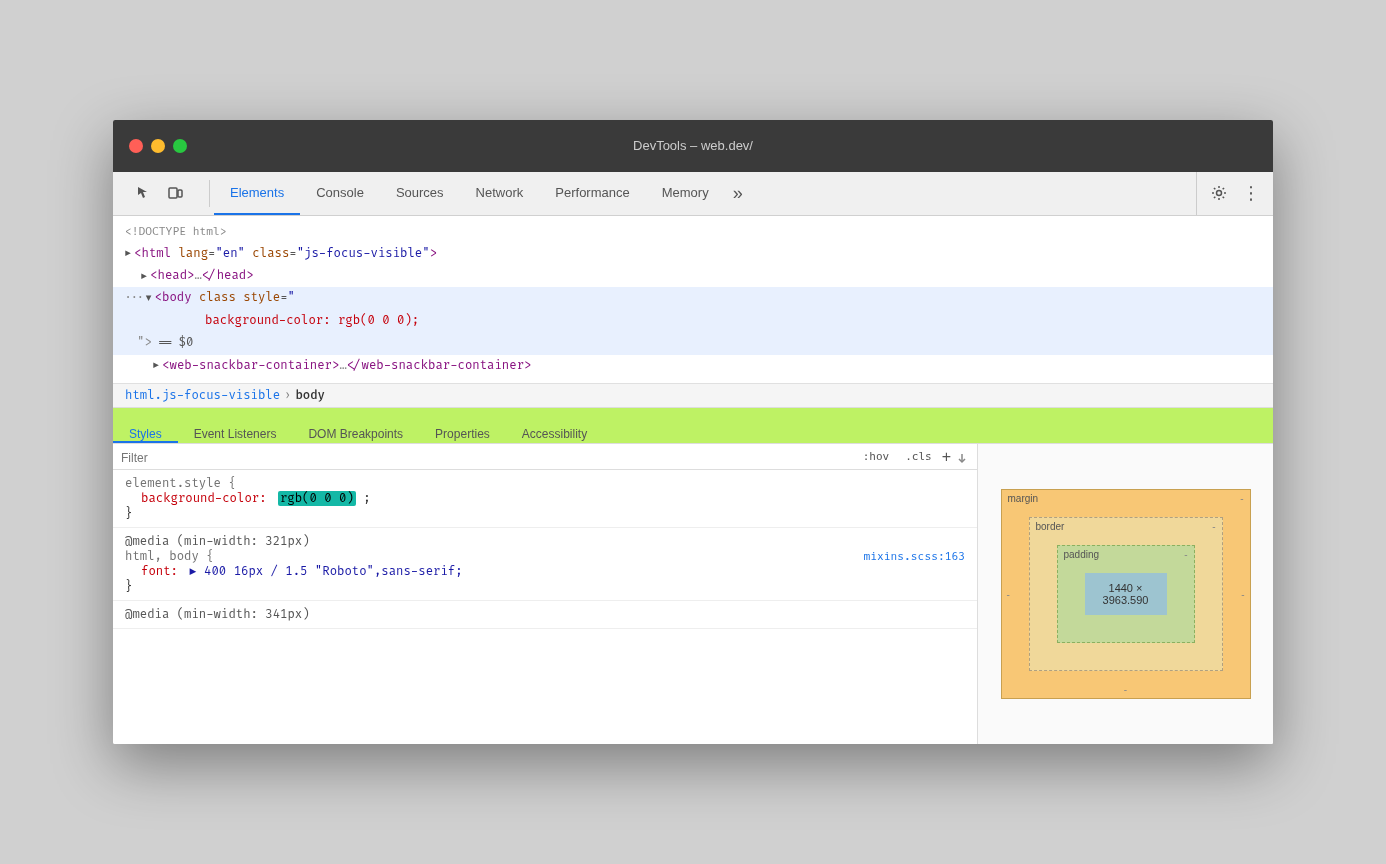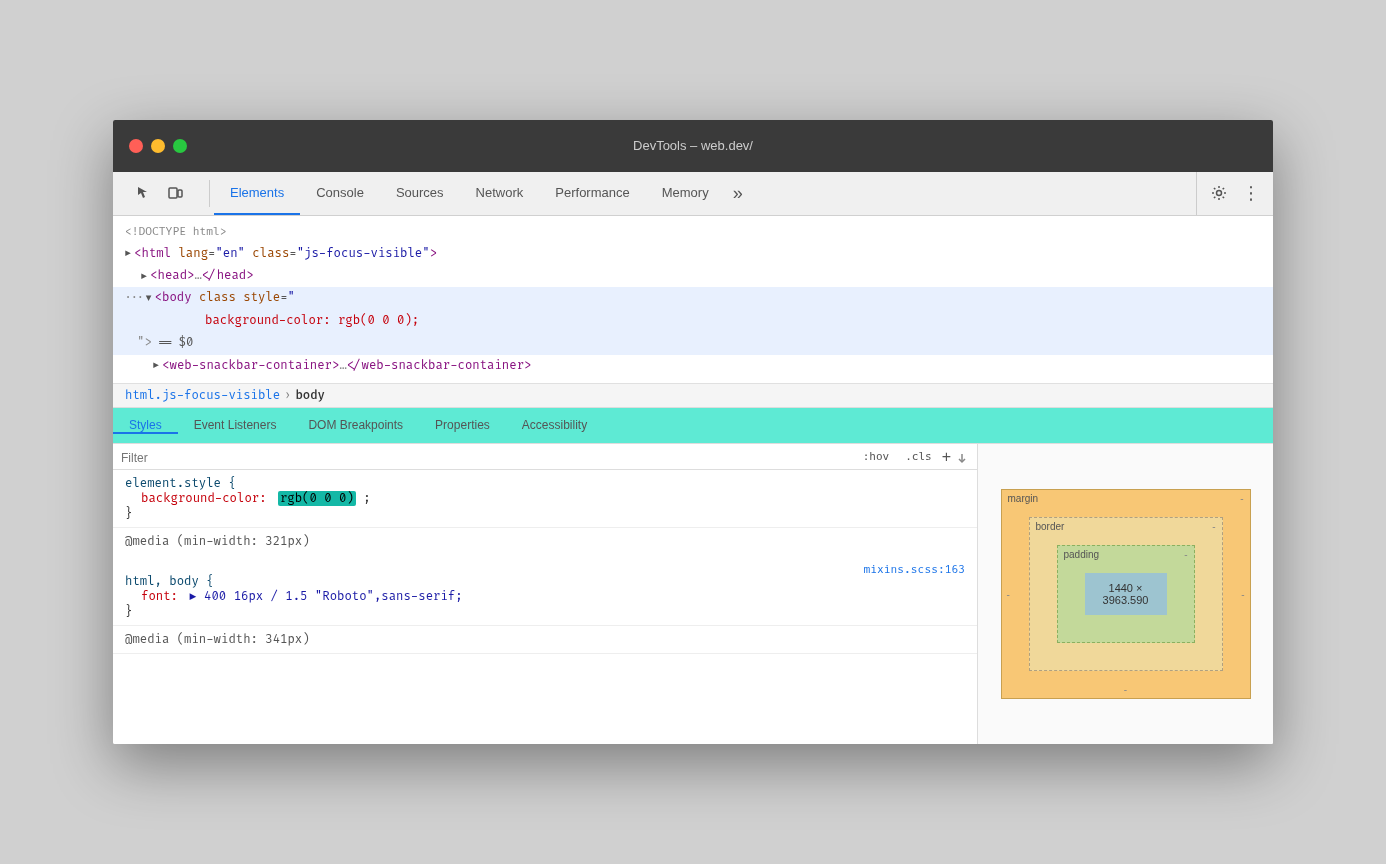--- a/index.html
+++ b/index.html
@@ -152,23 +152,23 @@
       gap: 4px;
       font-family: "SF Mono", "Fira Code", "Menlo", monospace;
     }
     .breadcrumb-item { color: #1a73e8; cursor: pointer; }
     .breadcrumb-item.active { color: #333; font-weight: 500; }
 
     
     .styles-tabs {
       border-bottom: 1px solid #ddd;
       display: flex;
-      align-items: center;
+      align-items: flex-end;
       height: 36px;
-      background: #5eead4;
+      background: #bef264;
     }
     .styles-tab {
       padding: 0 16px;
       font-size: 12px;
       color: #555;
       cursor: pointer;
       display: flex;
       align-items: center;
       border-bottom: 2px solid transparent;
     }
@@ -234,21 +234,21 @@
     .css-rules {
       font-family: "SF Mono", "Fira Code", "Menlo", monospace;
       font-size: 12px;
       overflow-y: auto;
       flex: 1;
     }
     .css-rule-block {
       padding: 6px 12px 6px 12px;
       border-bottom: 1px solid #eee;
     }
-    .css-selector { color: #0c4a6e; margin-top: 25px; }
+    .css-selector { color: #737373; }
     .css-prop { color: #c5000b; margin-left: 16px; }
     .css-val-highlight {
       background: #14b8a6;
       border-radius: 2px;
       padding: 0 2px;
     }
     .css-brace { color: #333; }
     .css-source {
       float: right;
       color: #1a73e8;

